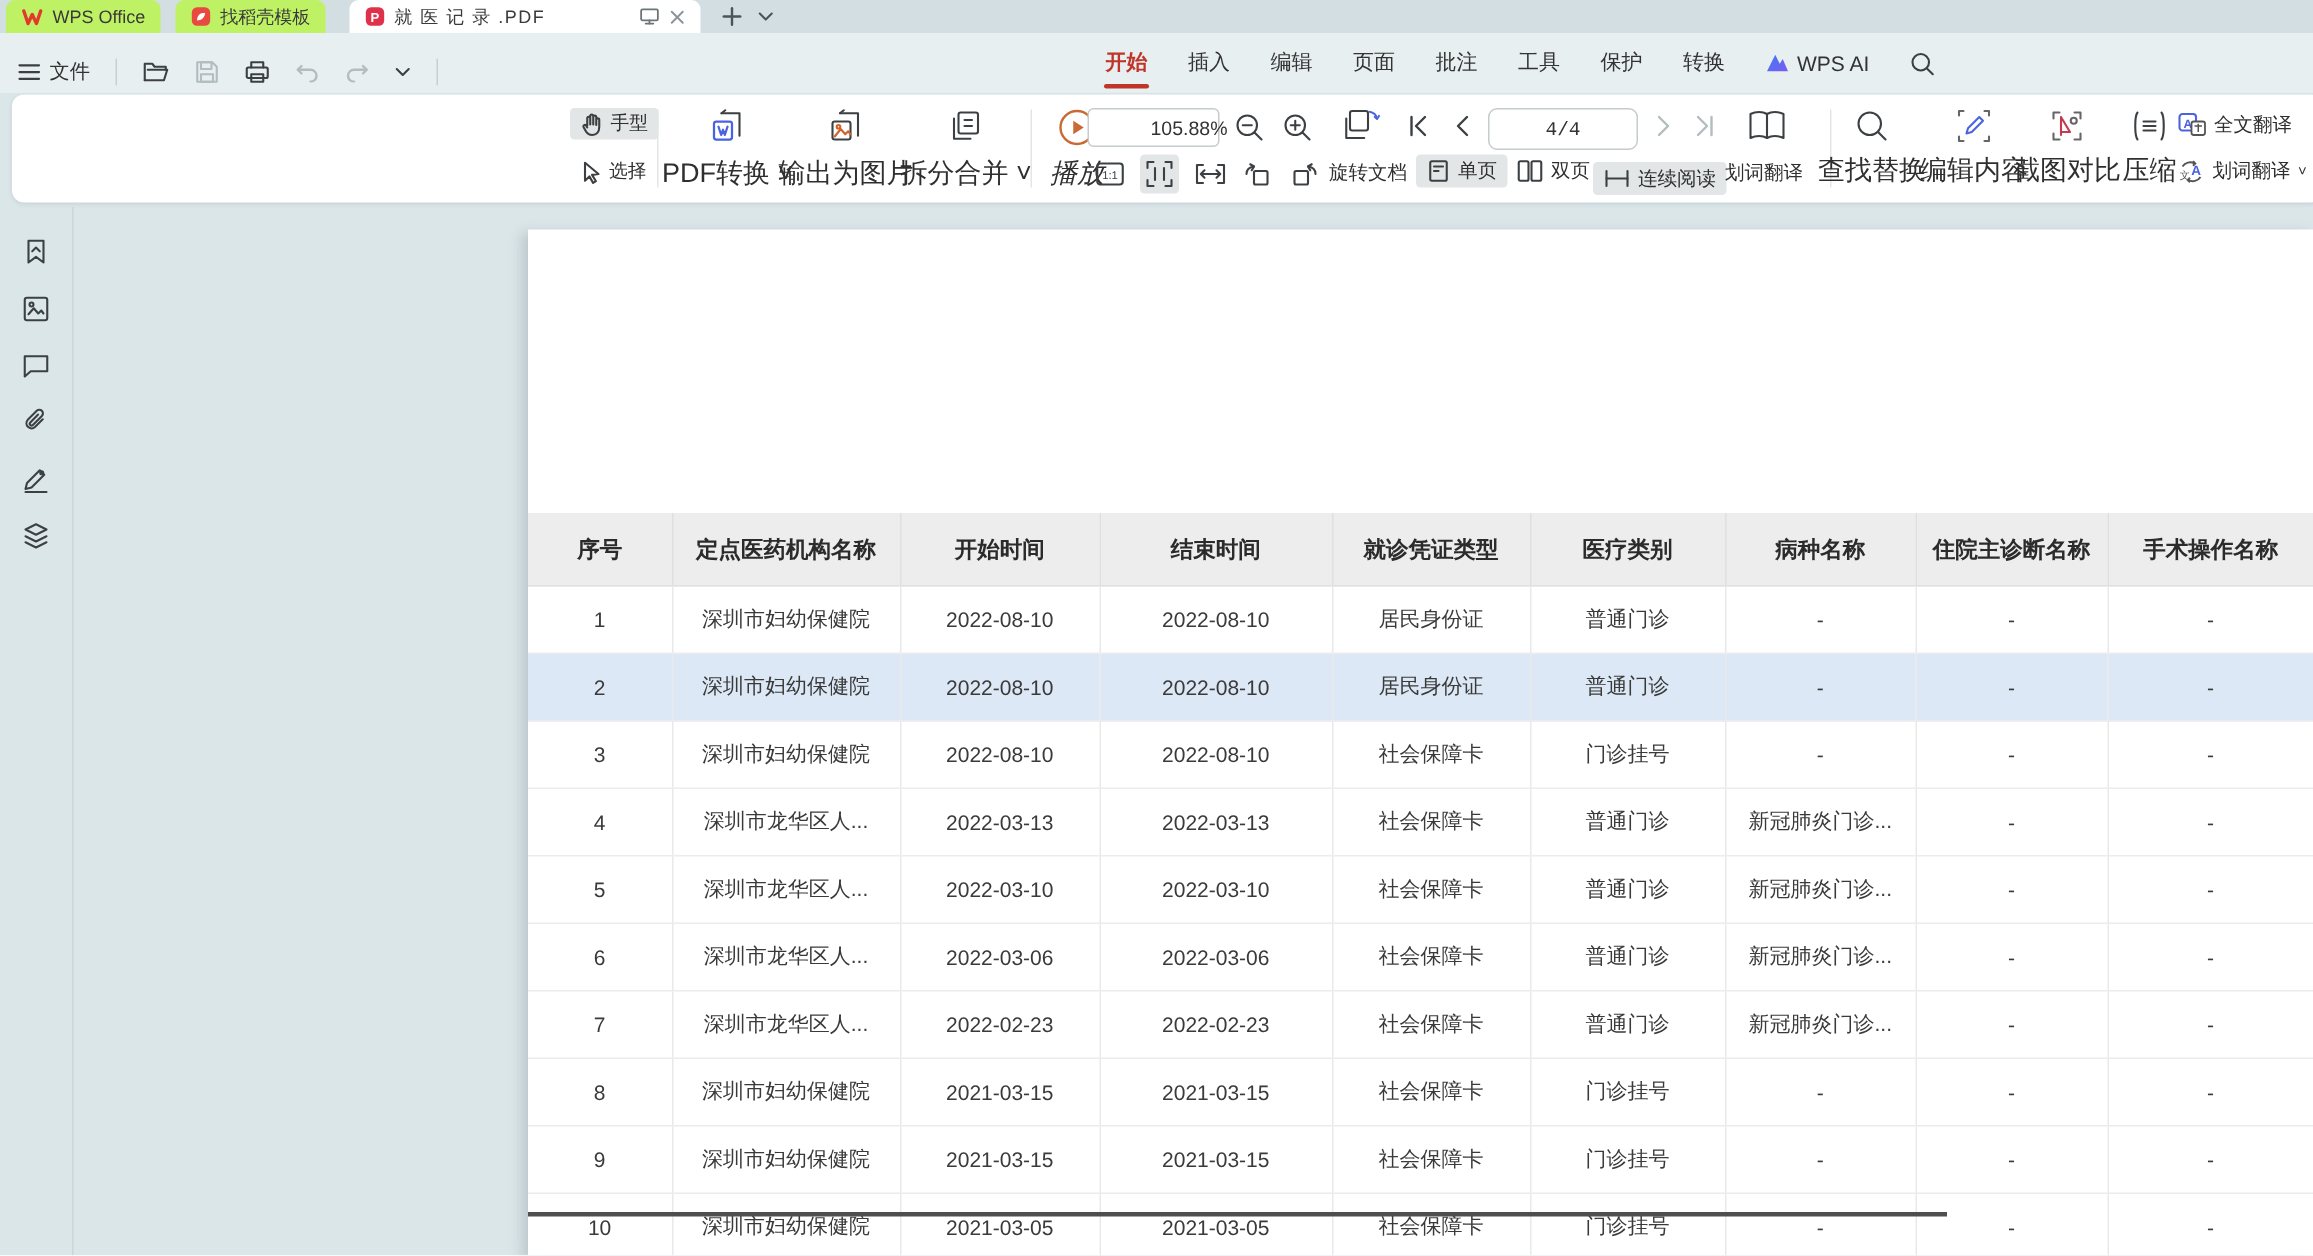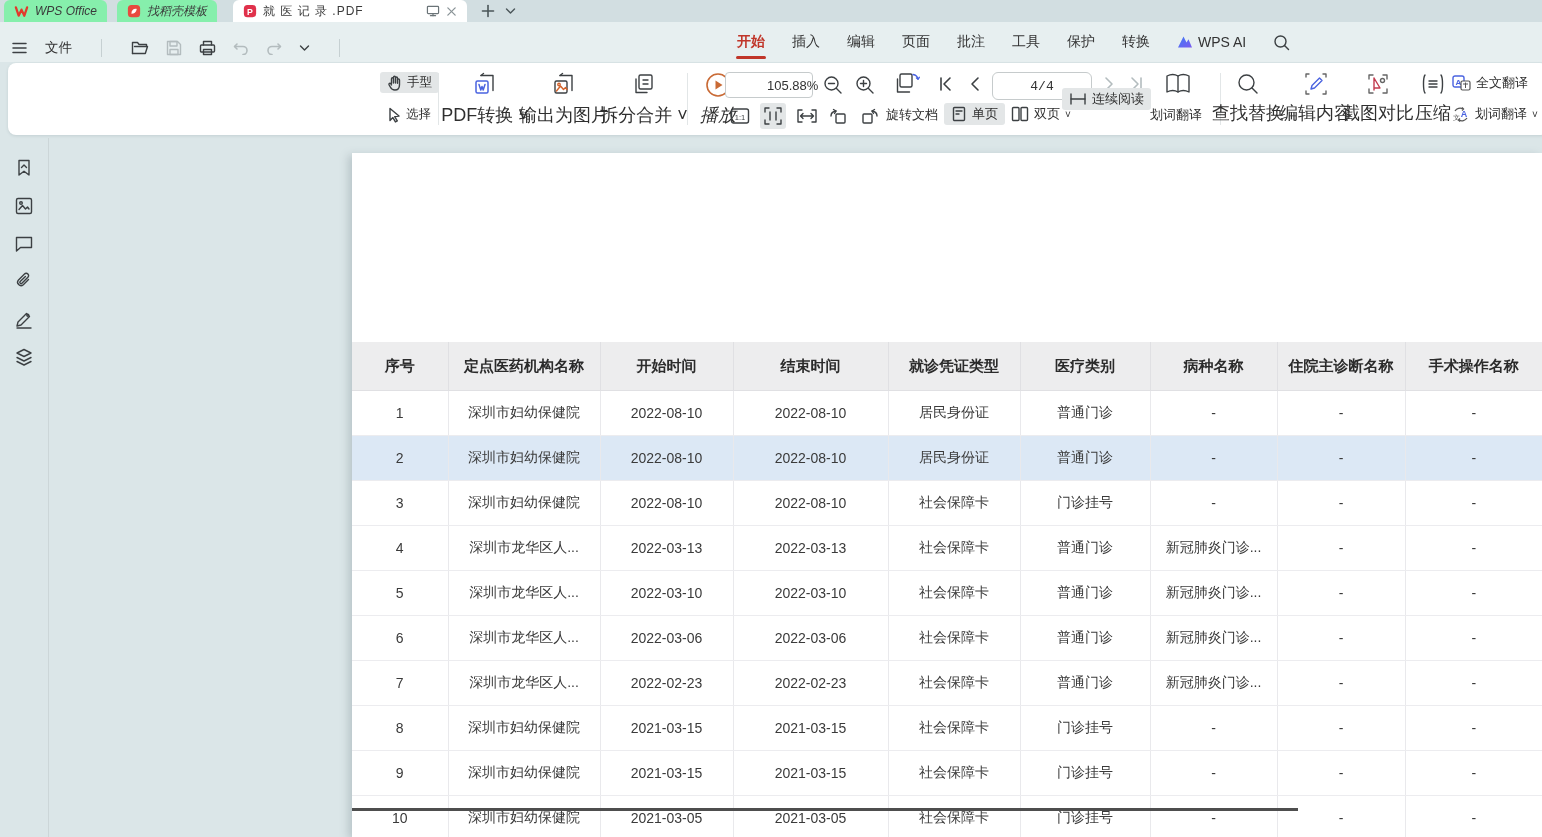--- a/index.html
+++ b/index.html
@@ -8,29 +8,29 @@
   svg{display:block;}
   .ic{stroke:#3c4043;fill:none;stroke-width:1.4;stroke-linecap:round;stroke-linejoin:round;}
   .ic-gray{stroke:#b3bcbe;}
   .ic-blue{stroke:#4a63e0;}
 
   
   .tabbar{position:absolute;left:0;top:0;width:100%;height:22px;background:#d2dee1;
           display:flex;align-items:stretch;padding-left:4px;box-sizing:border-box;}
   .tab{display:flex;align-items:center;gap:6px;padding:0 10px;border-radius:6px 6px 0 0;
        font-size:12px;color:#3a3a3a;white-space:nowrap;}
-  .tab.inactive{background:#86efac;margin-right:10px;font-style:italic;}
+  .tab.inactive{background:#bef264;margin-right:10px;}
   .tab.active{background:#ffffff;width:234px;box-sizing:border-box;margin-left:6px;}
   .tab .title{flex:1;letter-spacing:1px;}
   .tab-extra{display:flex;align-items:center;gap:10px;margin-left:14px;}
 
   
   .menubar{position:absolute;left:0;top:22px;width:100%;height:40px;background:#e7eff0;
            display:flex;align-items:center;}
-  .file-area{display:flex;align-items:center;padding-left:12px;gap:18px;font-size:13.5px;margin-top:12px;}
+  .file-area{display:flex;align-items:center;padding-left:12px;gap:6px;font-size:13.5px;margin-top:12px;}
   .vdiv{width:1px;height:18px;background:#c6d0d2;margin:0 11px;}
   .qicons{display:flex;align-items:center;gap:17px;}
   .menu-items{position:absolute;left:737px;top:0;height:100%;display:flex;align-items:center;gap:27px;font-size:14px;}
   .menu-item{position:relative;height:100%;display:flex;align-items:center;cursor:default;}
   .menu-item.active{color:#c03529;font-weight:bold;}
   .menu-item.active::after{content:"";position:absolute;left:50%;transform:translateX(-50%);
           bottom:3px;width:30px;height:3px;background:#c03529;border-radius:2px;}
   .wps-ai{display:flex;align-items:center;gap:5px;font-size:14px;}
 
   
@@ -318,21 +318,21 @@
       <span>单页</span>
     </div>
     <div class="tb plain lbl13" style="left:996px;top:40px;">
       <svg width="18" height="16" viewBox="0 0 18 16" class="ic">
         <rect x="1.5" y="1.5" width="6.5" height="13" rx="1"></rect>
           <rect x="10" y="1.5" width="6.5" height="13" rx="1"></rect>
       </svg>
       <span>双页</span>
       <span style="font-size:10px;">˅</span>
     </div>
-    <div class="tb chip lbl13" style="left:1054px;top:25px;">
+    <div class="tb chip lbl13" style="left:1054px;top:45px;">
       <svg width="18" height="14" viewBox="0 0 18 14" class="ic">
         <line x1="2" y1="2" x2="2" y2="12"></line>
           <line x1="16" y1="2" x2="16" y2="12"></line>
           <line x1="2" y1="7" x2="16" y2="7"></line>
       </svg>
       <span>连续阅读</span>
     </div>
     <span class="tb lbl13" style="left:1142px;top:43px;">
       <span>划词翻译</span>
     </span>

